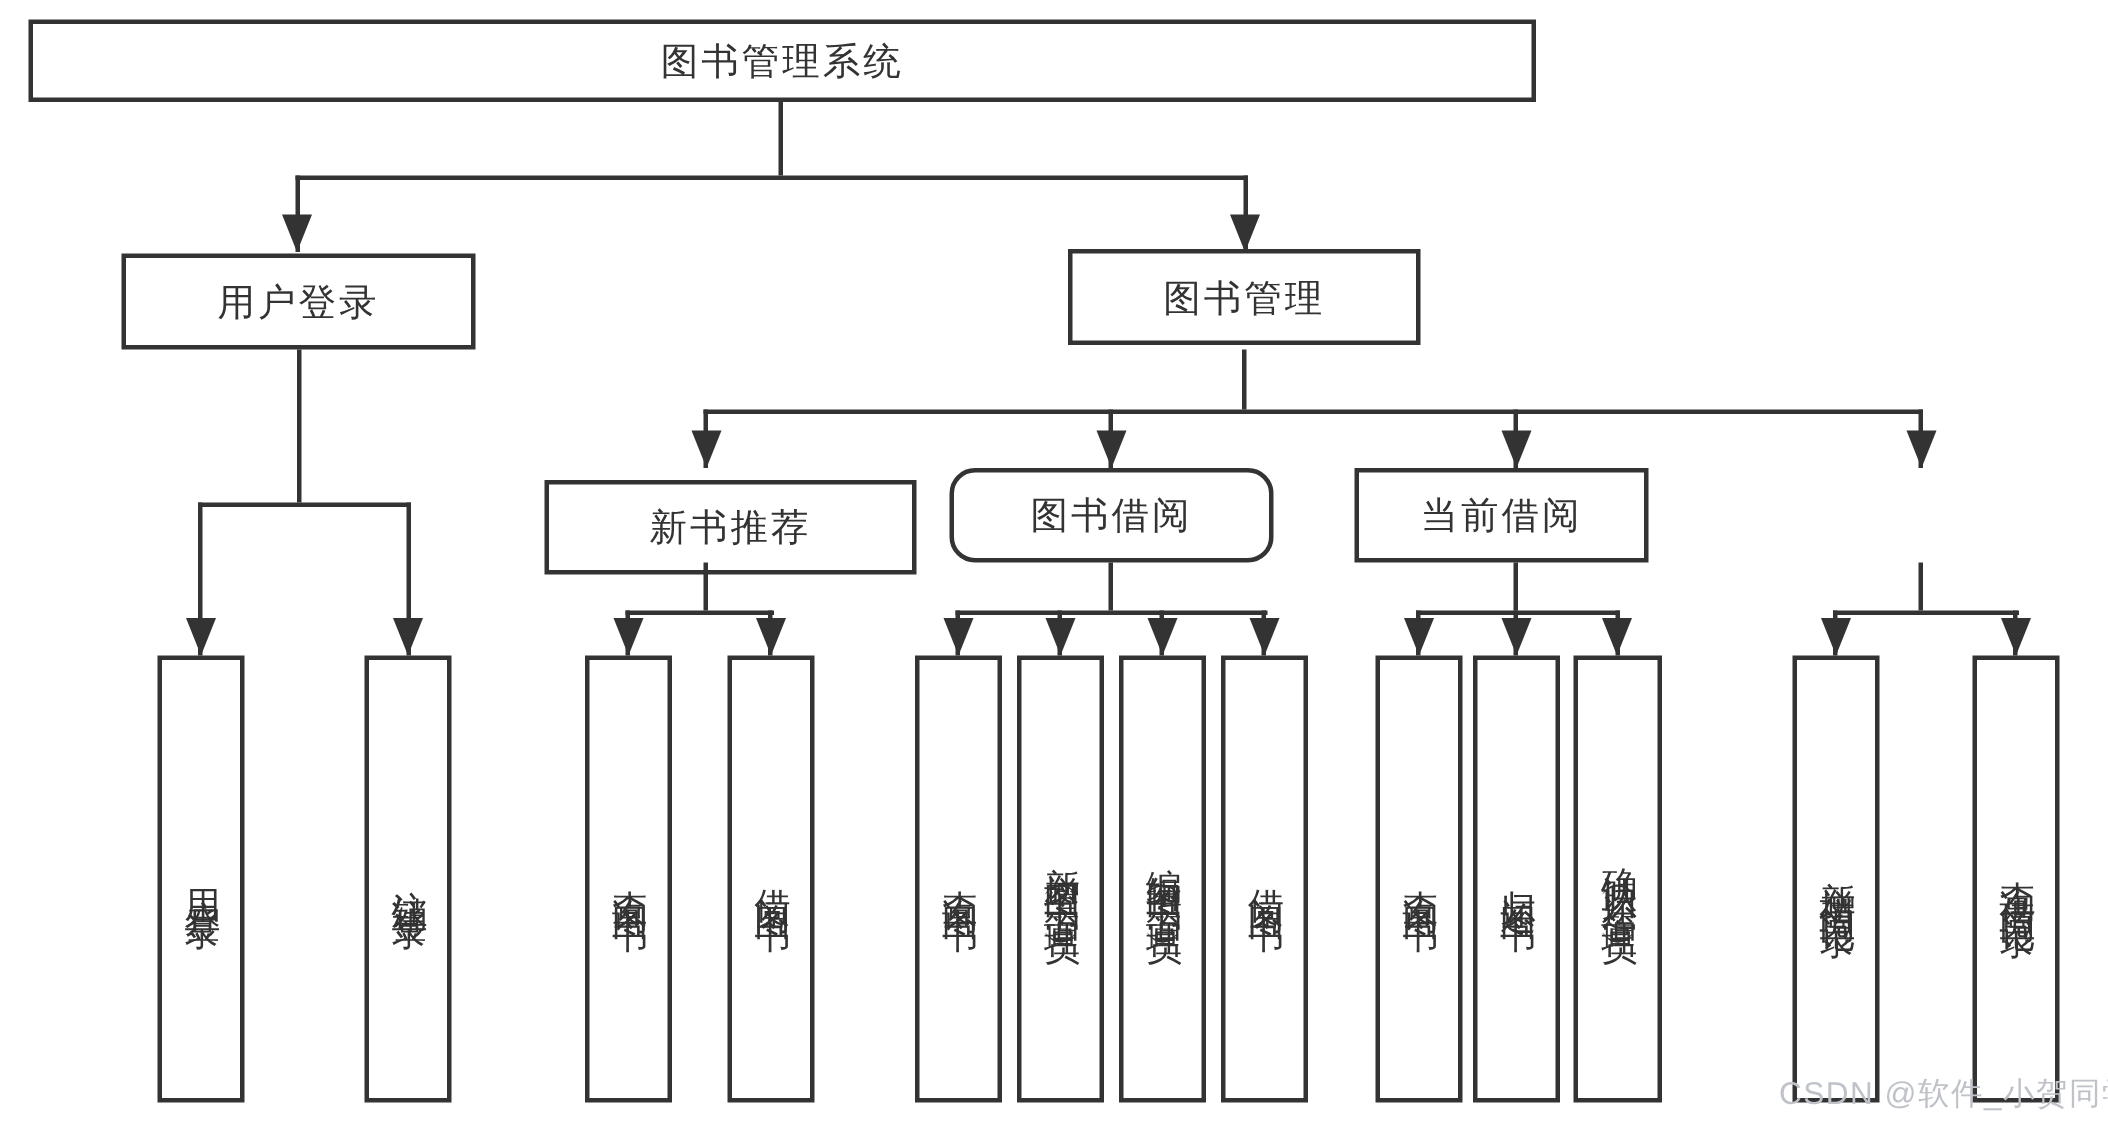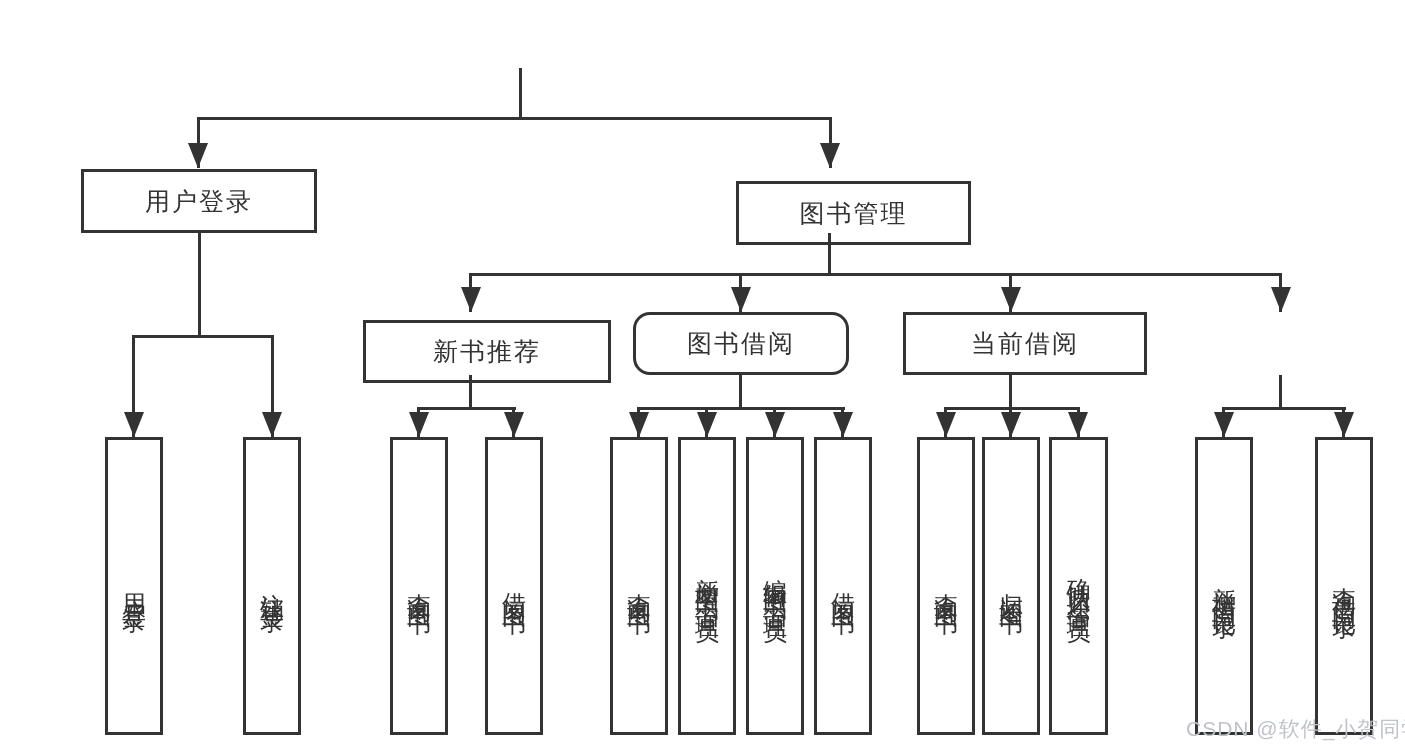--- a/index.html
+++ b/index.html
@@ -57,30 +57,31 @@
     color: var(--watermark, #bfc3c9);
     letter-spacing: 1px;
     white-space: nowrap;
   }
 </style>
 </head>
 <body style="--line: #333333; --text: #333333; --watermark: #bfc3c9; --background: #ffffff;">
 
 <div id="canvas">
 
+  <div class="box" style="left:19px; top:13px; width:1005px; height:55px;">图书管理系统</div>
 
   <div class="box" style="left:81px; top:169px; width:236px; height:64px;">用户登录</div>
 
-  <div class="box" style="left:712px; top:181px; width:235px; height:64px;margin-left:24px;">图书管理</div>
+  <div class="box" style="left:712px; top:166px; width:235px; height:64px;">图书管理</div>
 
   <div class="box" style="left:363px; top:320px; width:248px; height:63px;">新书推荐</div>
 
   <div class="box" style="left:633px; top:312px; width:216px; height:63px;border-radius:17px;">图书借阅</div>
 
-  <div class="box" style="left:903px; top:312px; width:244px; height:63px;">当前借阅</div>
+  <div class="box" style="left:903px; top:312px; width:196px; height:63px;">当前借阅</div>
 
 
   <div class="box vbox" style="left:105px; top:437px; width:58px; height:298px;">用户登录</div>
 
   <div class="box vbox" style="left:243px; top:437px; width:58px; height:298px;">注销登录</div>
 
   <div class="box vbox" style="left:390px; top:437px; width:58px; height:298px;">查询图书</div>
 
   <div class="box vbox" style="left:485px; top:437px; width:58px; height:298px;">借阅图书</div>
 

